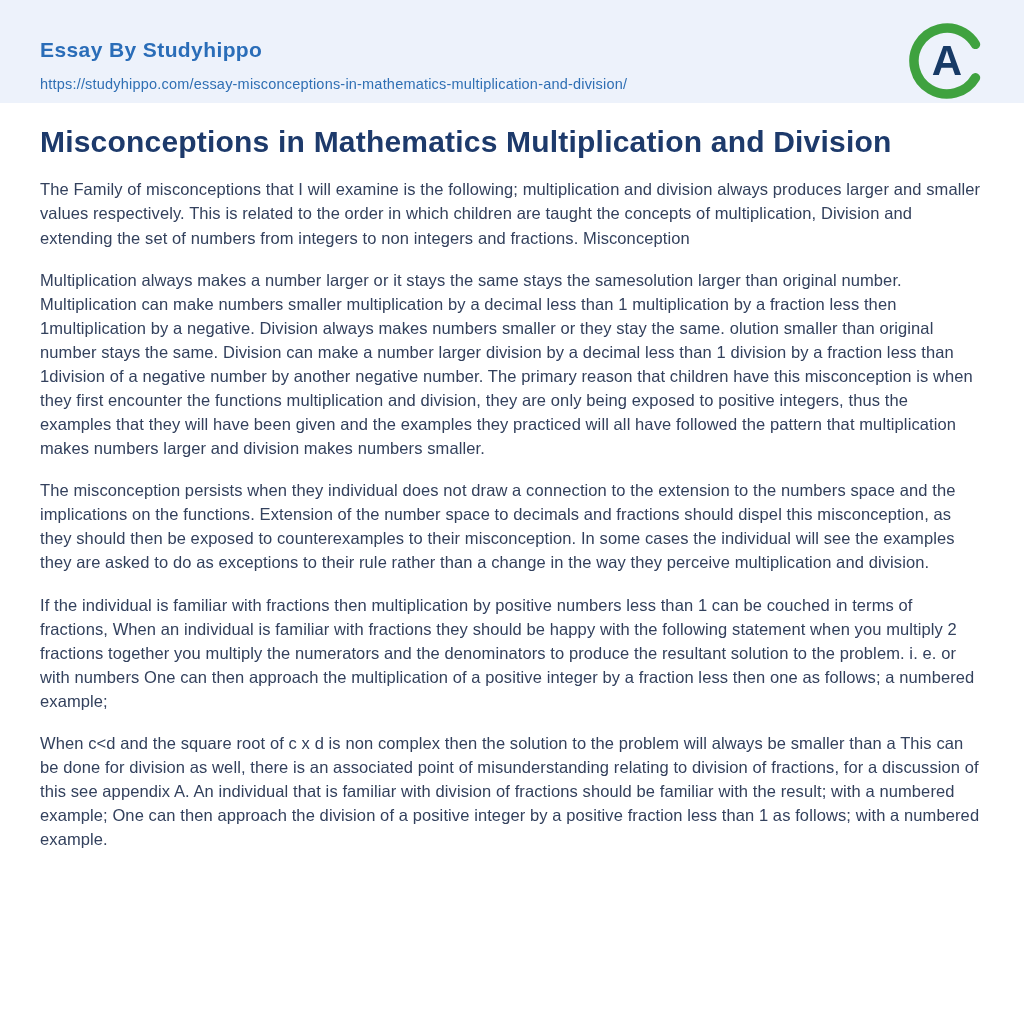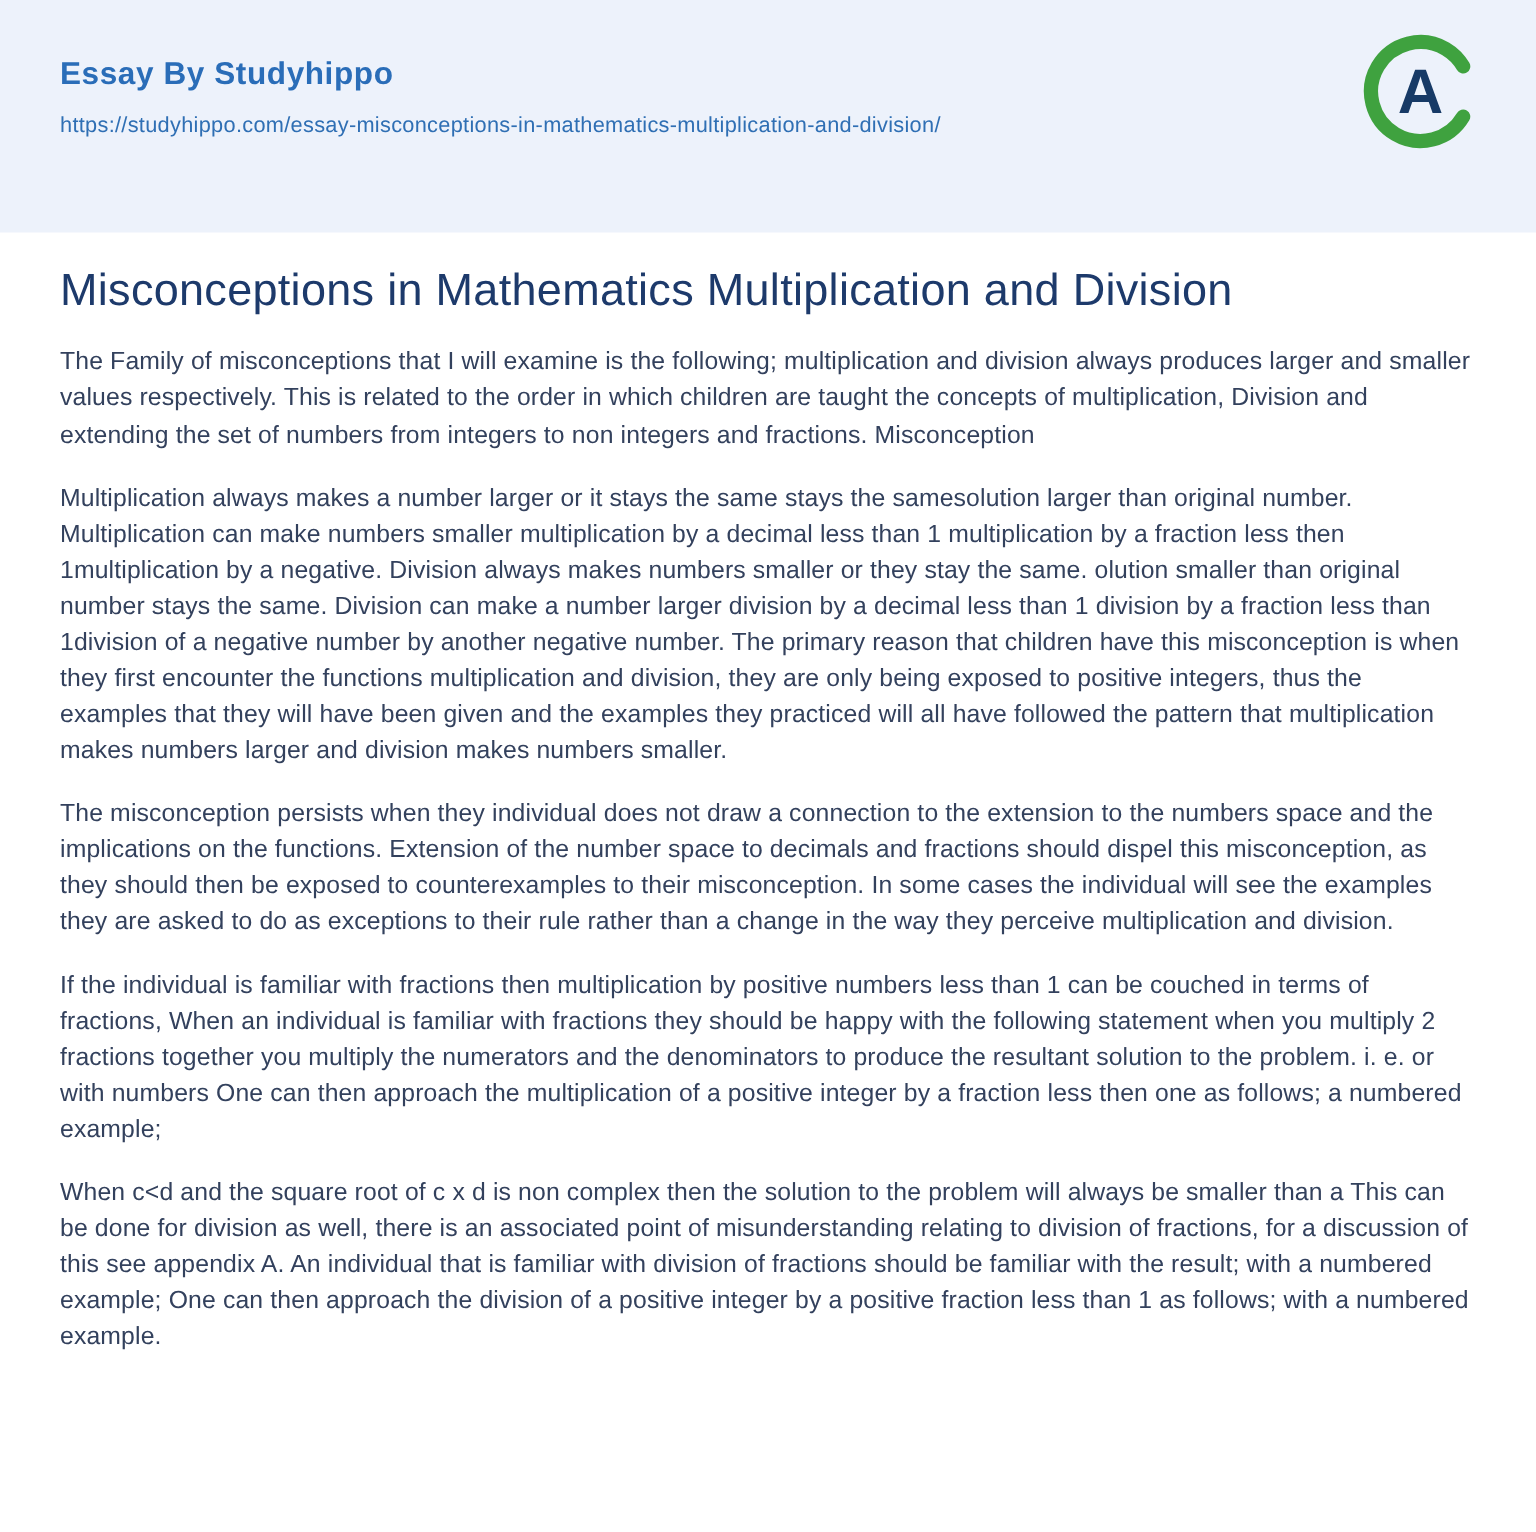--- a/index.html
+++ b/index.html
@@ -9,21 +9,21 @@
     height: 1021px;
     font-family: "Liberation Sans", sans-serif;
     overflow: hidden;
     -webkit-font-smoothing: antialiased;
   }
 
   
   .header {
     position: relative;
     background: #edf2fb;
-    height: 155px;
+    height: 103px;
     padding: 38px 40px 0 40px;
   }
   .site-title {
     color: #2a6db8;
     font-size: 21px;
     font-weight: 700;
     letter-spacing: 0.4px;
   }
   .page-url {
     display: inline-block;
@@ -43,21 +43,21 @@
   }
 
   
   .content {
     padding: 21px 40px 0 40px;
   }
   .article-title {
     color: #1d3a6b;
     font-size: 30px;
     line-height: 1.18;
-    font-weight: 400;
+    font-weight: 700;
     letter-spacing: 0.2px;
     max-width: 900px;
     margin: 0 0 18px 0;
   }
   .article-paragraph {
     color: #33415d;
     font-size: 16.5px;
     line-height: 1.46;
     letter-spacing: 0.1px;
     margin: 0 0 18px 0;

